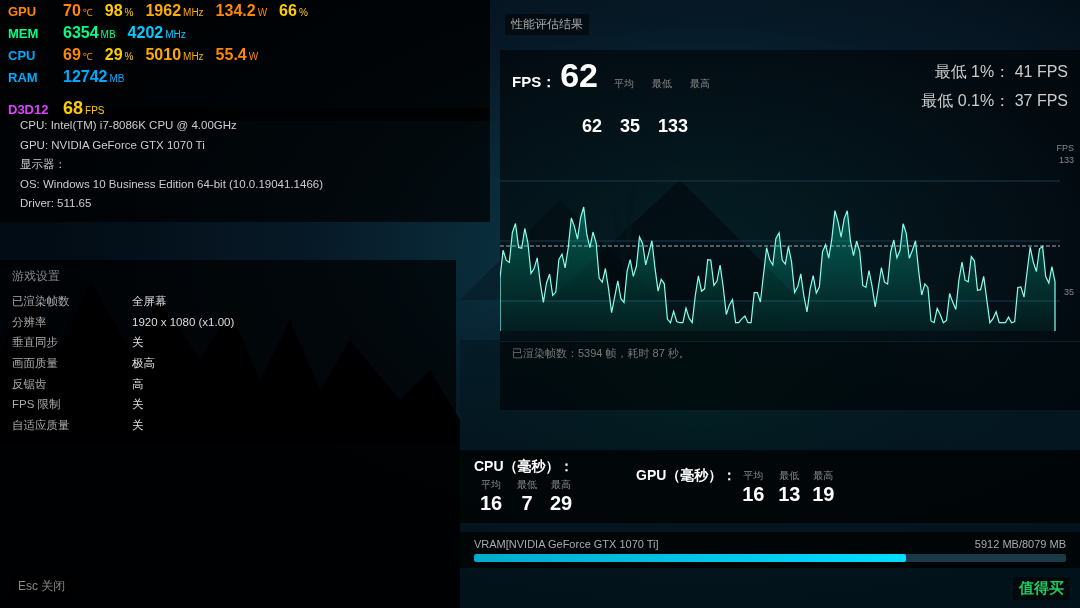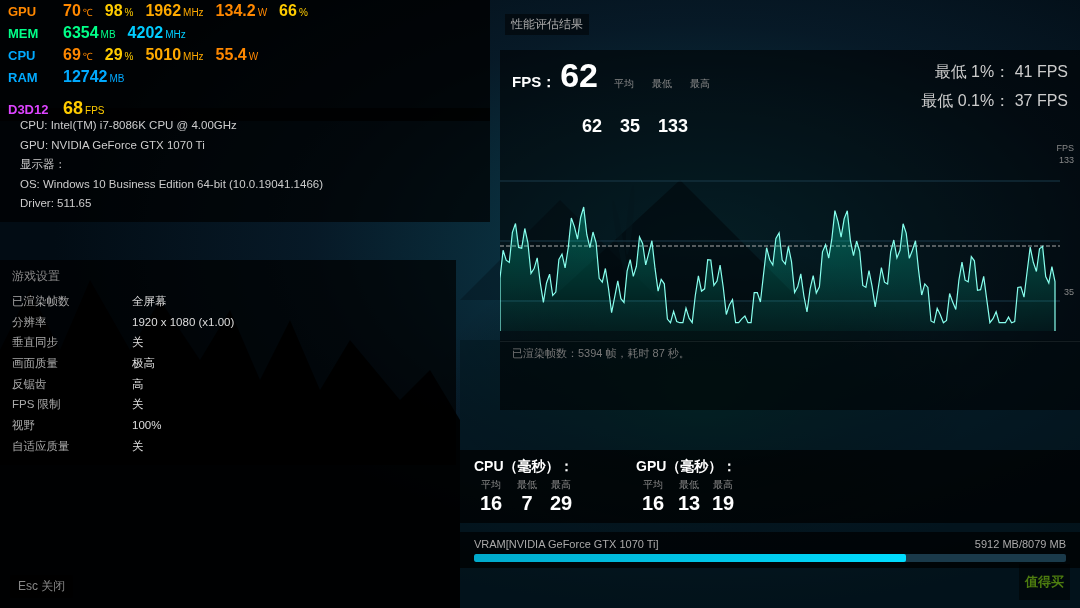--- a/index.html
+++ b/index.html
@@ -222,24 +222,20 @@
         </div>
         <div class="settings-row">
           <span class="settings-key">反锯齿</span>
           <span class="settings-val">高</span>
         </div>
         <div class="settings-row">
           <span class="settings-key">FPS 限制</span>
           <span class="settings-val">关</span>
         </div>
         <div class="settings-row">
-          <span class="settings-key">视野</span>
-          <span class="settings-val">100%</span>
-        </div>
-        <div class="settings-row">
           <span class="settings-key">自适应质量</span>
           <span class="settings-val">关</span>
         </div>
       </div>
   </div>
 
   <div style="position:absolute;top:50px;left:500px;right:0;height:360px;background:rgba(0,0,0,0.55);z-index:20;">
 
     <div style="display:flex;justify-content:space-between;align-items:flex-start;padding:8px 12px 0 12px;">
 
@@ -311,21 +307,21 @@
         </div>
         <div style="display:flex;flex-direction:column;align-items:center;min-width:30px;">
           <span style="color:#888;font-size:10px;">最高</span>
           <span style="color:#fff;font-size:20px;font-weight:bold;">29</span>
         </div>
       </div>
     </div>
 
     <div style="width:60px;"></div>
 
-    <div style="display:flex;flex-direction:column;">
+    <div style="display:flex;">
       <div style="display:flex;align-items:baseline;gap:6px;">
         <span style="color:#fff;font-size:14px;font-weight:bold;">GPU（毫秒）：</span>
       </div>
       <div style="display:flex;gap:4px;align-items:flex-start;margin-top:2px;">
         <div style="display:flex;flex-direction:column;align-items:center;min-width:34px;">
           <span style="color:#888;font-size:10px;">平均</span>
           <span style="color:#fff;font-size:20px;font-weight:bold;">16</span>
         </div>
         <div style="display:flex;flex-direction:column;align-items:center;min-width:30px;">
           <span style="color:#888;font-size:10px;">最低</span>
@@ -346,15 +342,15 @@
         <span>5912</span> MB/<span>8079</span> <span>MB</span>
       </span>
     </div>
     <div style="width:100%;height:8px;background:#1a3a4a;border-radius:2px;overflow:hidden;">
       <div id="vram-bar-fill" style="height: 100%; background: linear-gradient(to right, rgb(0, 170, 204), rgb(0, 221, 255)); border-radius: 2px; width: 73%;"></div>
     </div>
   </div>
 
   <div class="esc-close">Esc 关闭</div>
 
-  <div style="position:absolute;bottom:8px;right:10px;color:#4d7c0f;font-size:13px;font-weight:bold;background:rgba(0,0,0,0.5);padding:9px 6px;">值得买</div>
+  <div style="position:absolute;bottom:8px;right:10px;color:#22c55e;font-size:15px;font-weight:bold;background:rgba(0,0,0,0.5);padding:2px 6px;">值得买</div>
 
 </div>
 
 </body></html>

